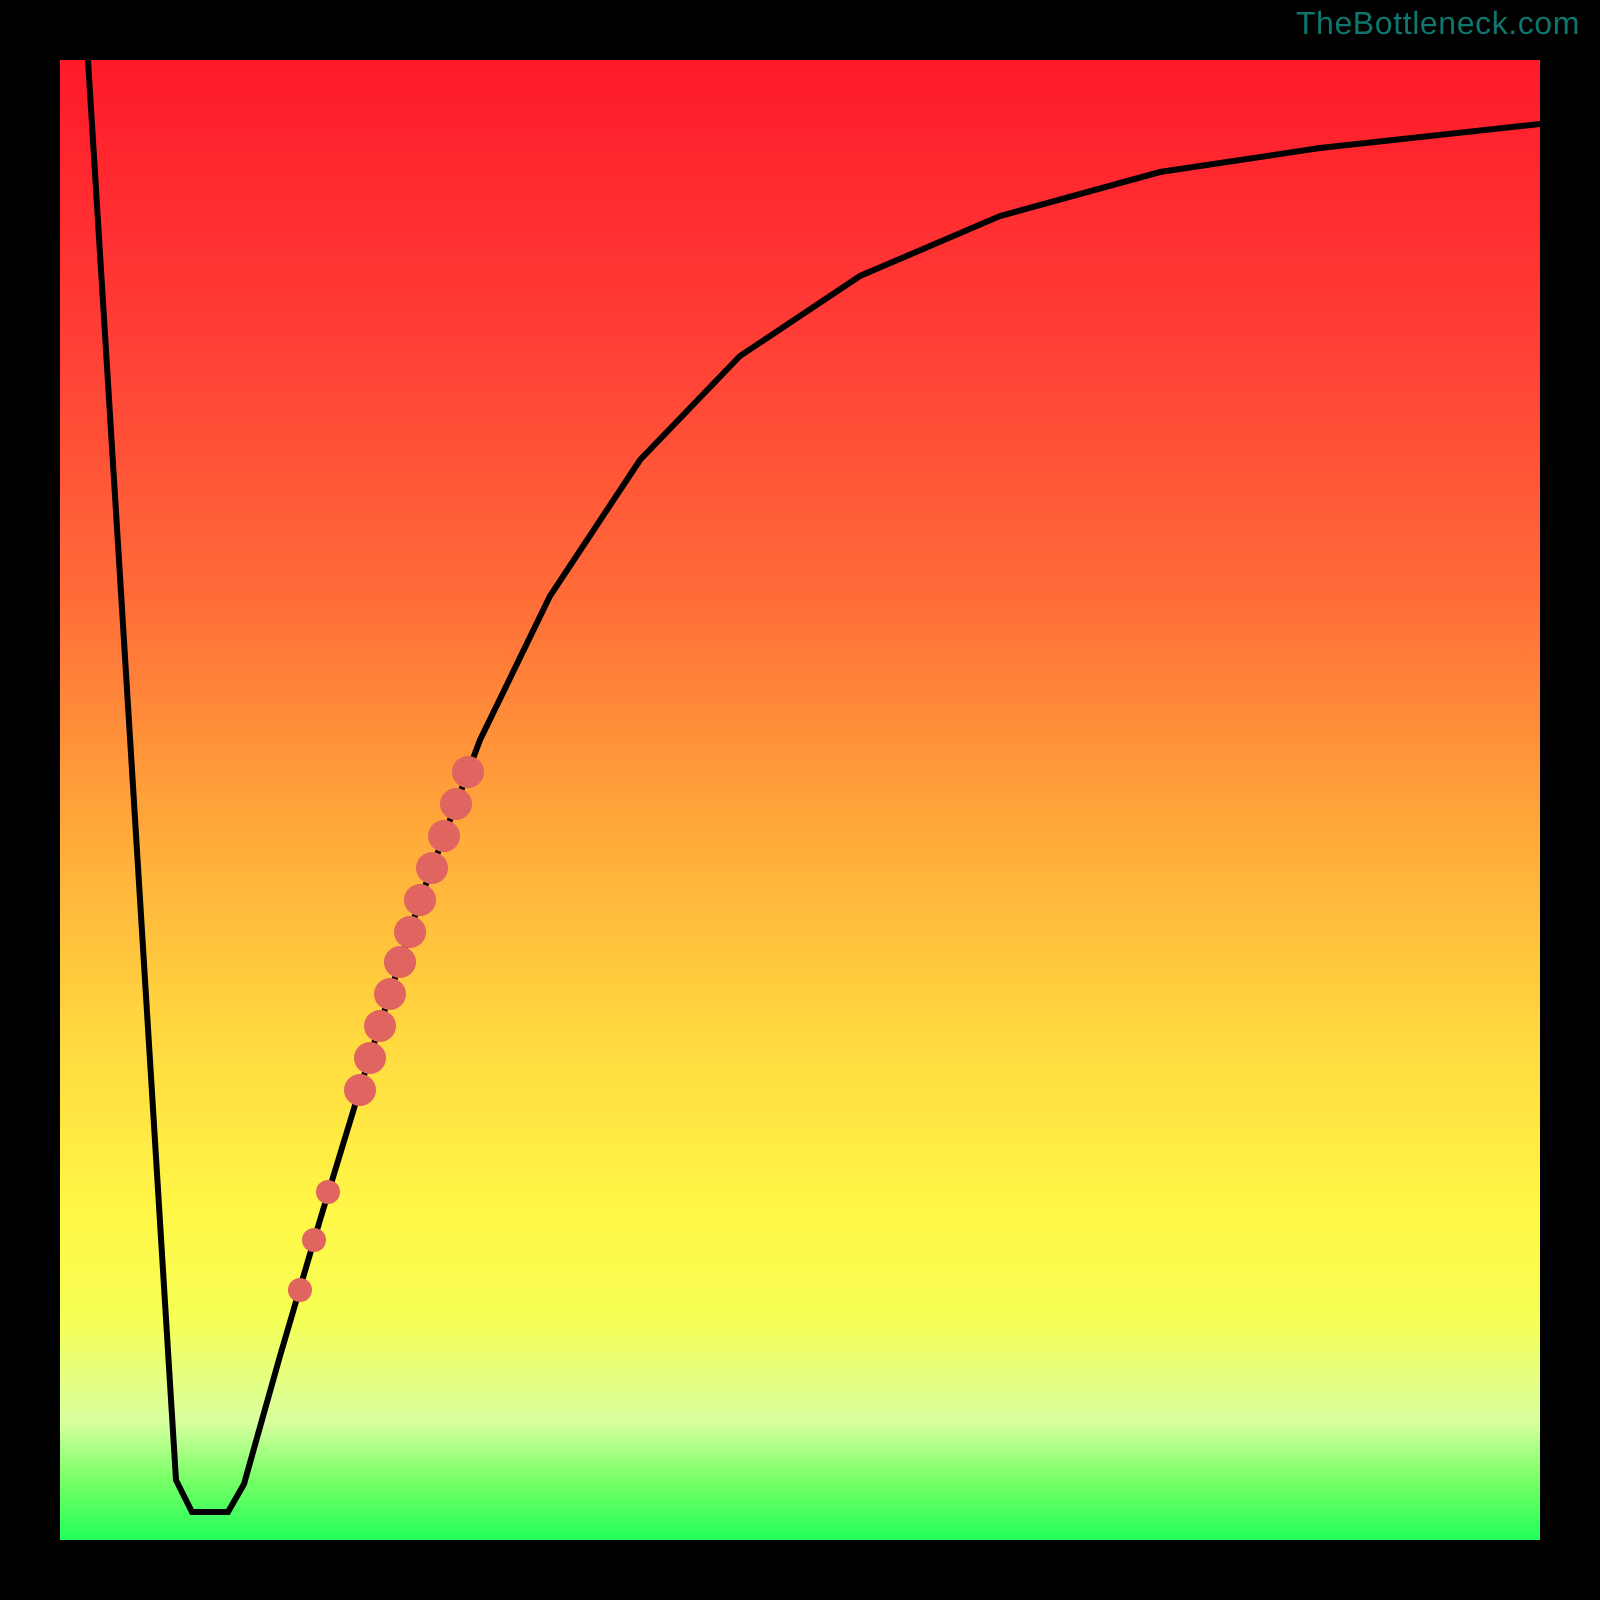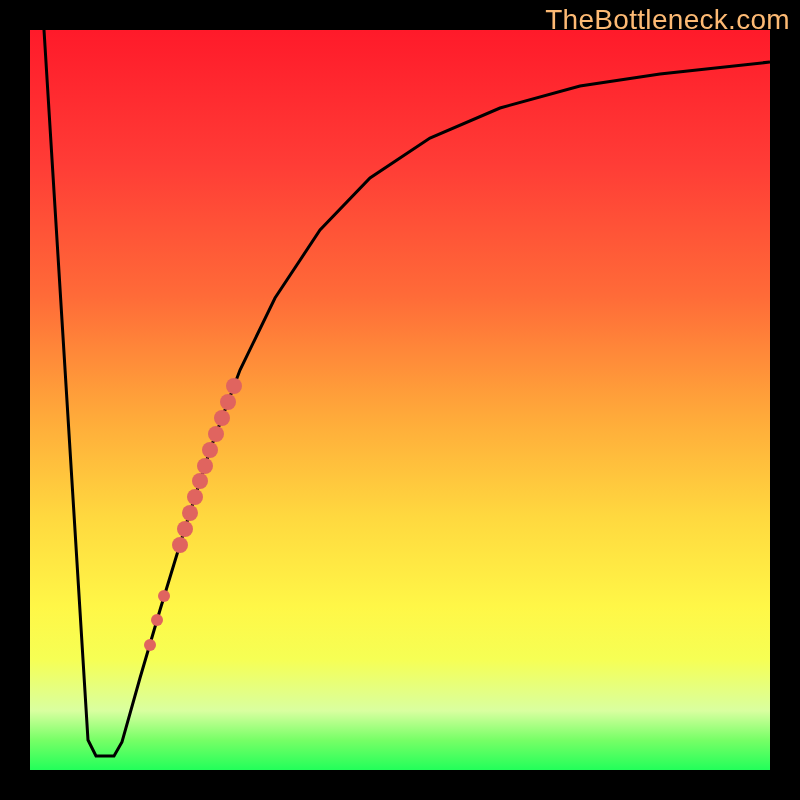--- a/index.html
+++ b/index.html
@@ -40,22 +40,22 @@
   }
   svg.curve {
     position: absolute;
     left: 0;
     top: 0;
   }
   .watermark {
     position: absolute;
     top: 4px;
     right: 10px;
-    color: #fdba74;
-    font-size: 28px;
+    color: #0f766e;
+    font-size: 16px;
     font-weight: 500;
     letter-spacing: 0.3px;
     user-select: none;
   }
 </style>
 </head>
 <body>
 
 <div class="frame">
 

